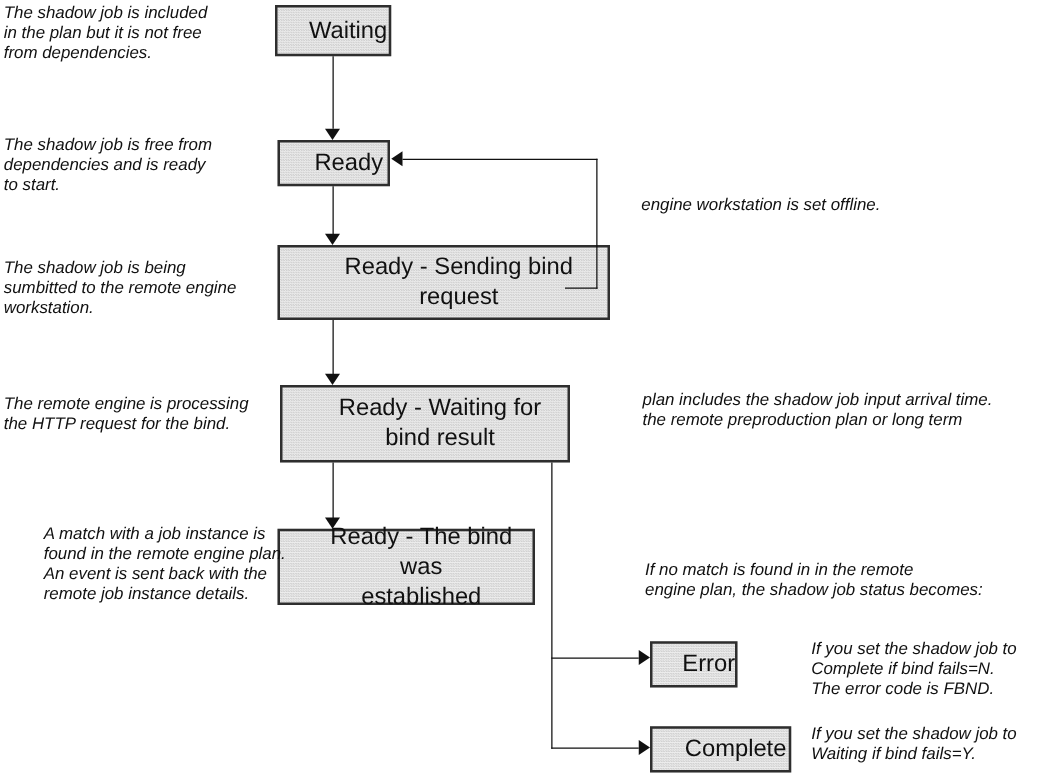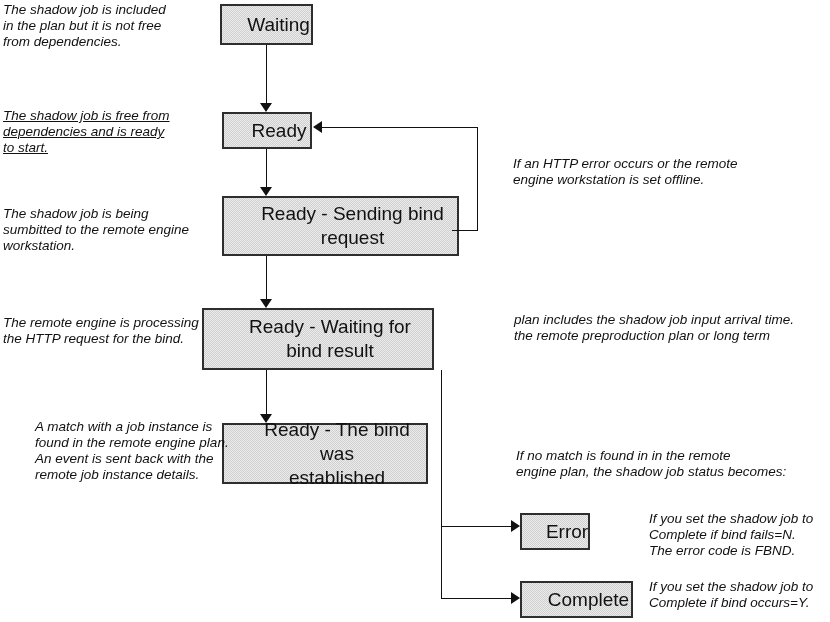--- a/index.html
+++ b/index.html
@@ -21,22 +21,22 @@
   .vline, .hline { position:absolute; background:#111; }
   .vline { width:1px; }
   .hline { height:1px; }
   .arrow-down  { position:absolute; width:0; height:0; border-left:6px solid transparent; border-right:6px solid transparent; border-top:9px solid #111; }
   .arrow-left  { position:absolute; width:0; height:0; border-top:6px solid transparent; border-bottom:6px solid transparent; border-right:9px solid #111; }
   .arrow-right { position:absolute; width:0; height:0; border-top:6px solid transparent; border-bottom:6px solid transparent; border-left:9px solid #111; }
 
   
   #box-waiting     { left:220px; top:4px;   width:93px;  height:41px; }
   #box-ready       { left:222px; top:112px; width:90px;  height:37px; }
-  #box-sending     { left:222px; top:196px; width:237px; height:60px; }
-  #box-result      { left:202px; top:308px; width:232px; height:62px; }
+  #box-sending     { left:222px; top:196px; width:266px; height:60px; }
+  #box-result      { left:224px; top:308px; width:232px; height:62px; }
   #box-established { left:222px; top:423px; width:206px; height:61px; }
   #box-error       { left:520px; top:513px; width:70px;  height:37px; }
   #box-complete    { left:520px; top:581px; width:113px; height:37px;text-align:center; }
 
   
   #c1 { left:266px; top:45px;  height:58px; }
   #a1 { left:260px; top:103px; }
   #c2 { left:266px; top:149px; height:39px; }
   #a2 { left:260px; top:187px; }
   #c3 { left:266px; top:256px; height:44px; }
@@ -52,21 +52,21 @@
 
   
   #branch-v          { left:441px; top:370px; height:229px; }
   #branch-h-error    { left:441px; top:526px; width:70px; }
   #branch-a-error    { left:511px; top:520px; }
   #branch-h-complete { left:441px; top:598px; width:70px; }
   #branch-a-complete { left:511px; top:592px; }
 
   
   #ln0 { left:3px;   top:2px; }
-  #ln1 { left:3px;   top:108px;text-decoration:underline; }
+  #ln1 { left:3px;   top:108px; }
   #ln2 { left:3px;   top:206px; }
   #ln3 { left:3px;   top:315px; }
   #ln4 { left:3px;   top:419px;margin-left:32px; }
   #rn0 { left:513px; top:156px; }
   #rn1 { left:514px; top:312px; }
   #rn2 { left:516px; top:448px; }
   #rn3 { left:649px; top:511px; }
   #rn4 { left:649px; top:579px; }
 </style>
 </head>
@@ -139,34 +139,33 @@
     <div>the HTTP request for the bind.</div>
   </div>
   <div class="note" id="ln4">
     <div>A match with a job instance is</div>
     <div>found in the remote engine plan.</div>
     <div>An event is sent back with the</div>
     <div>remote job instance details.</div>
   </div>
 
   <div class="note" id="rn0">
-    <div>If an HTTP error occurs or the remote</div>
     <div>engine workstation is set offline.</div>
   </div>
   <div class="note" id="rn1">
     <div>plan includes the shadow job input arrival time.</div>
     <div>the remote preproduction plan or long term</div>
   </div>
   <div class="note" id="rn2">
     <div>If no match is found in in the remote</div>
     <div>engine plan, the shadow job status becomes:</div>
   </div>
   <div class="note" id="rn3">
     <div>If you set the shadow job to</div>
     <div>Complete if bind fails=N.</div>
     <div>The error code is FBND.</div>
   </div>
   <div class="note" id="rn4">
     <div>If you set the shadow job to</div>
-    <div>Complete if bind occurs=Y.</div>
+    <div>Waiting if bind fails=Y.</div>
   </div>
 
 </div>
 
 </body></html>

